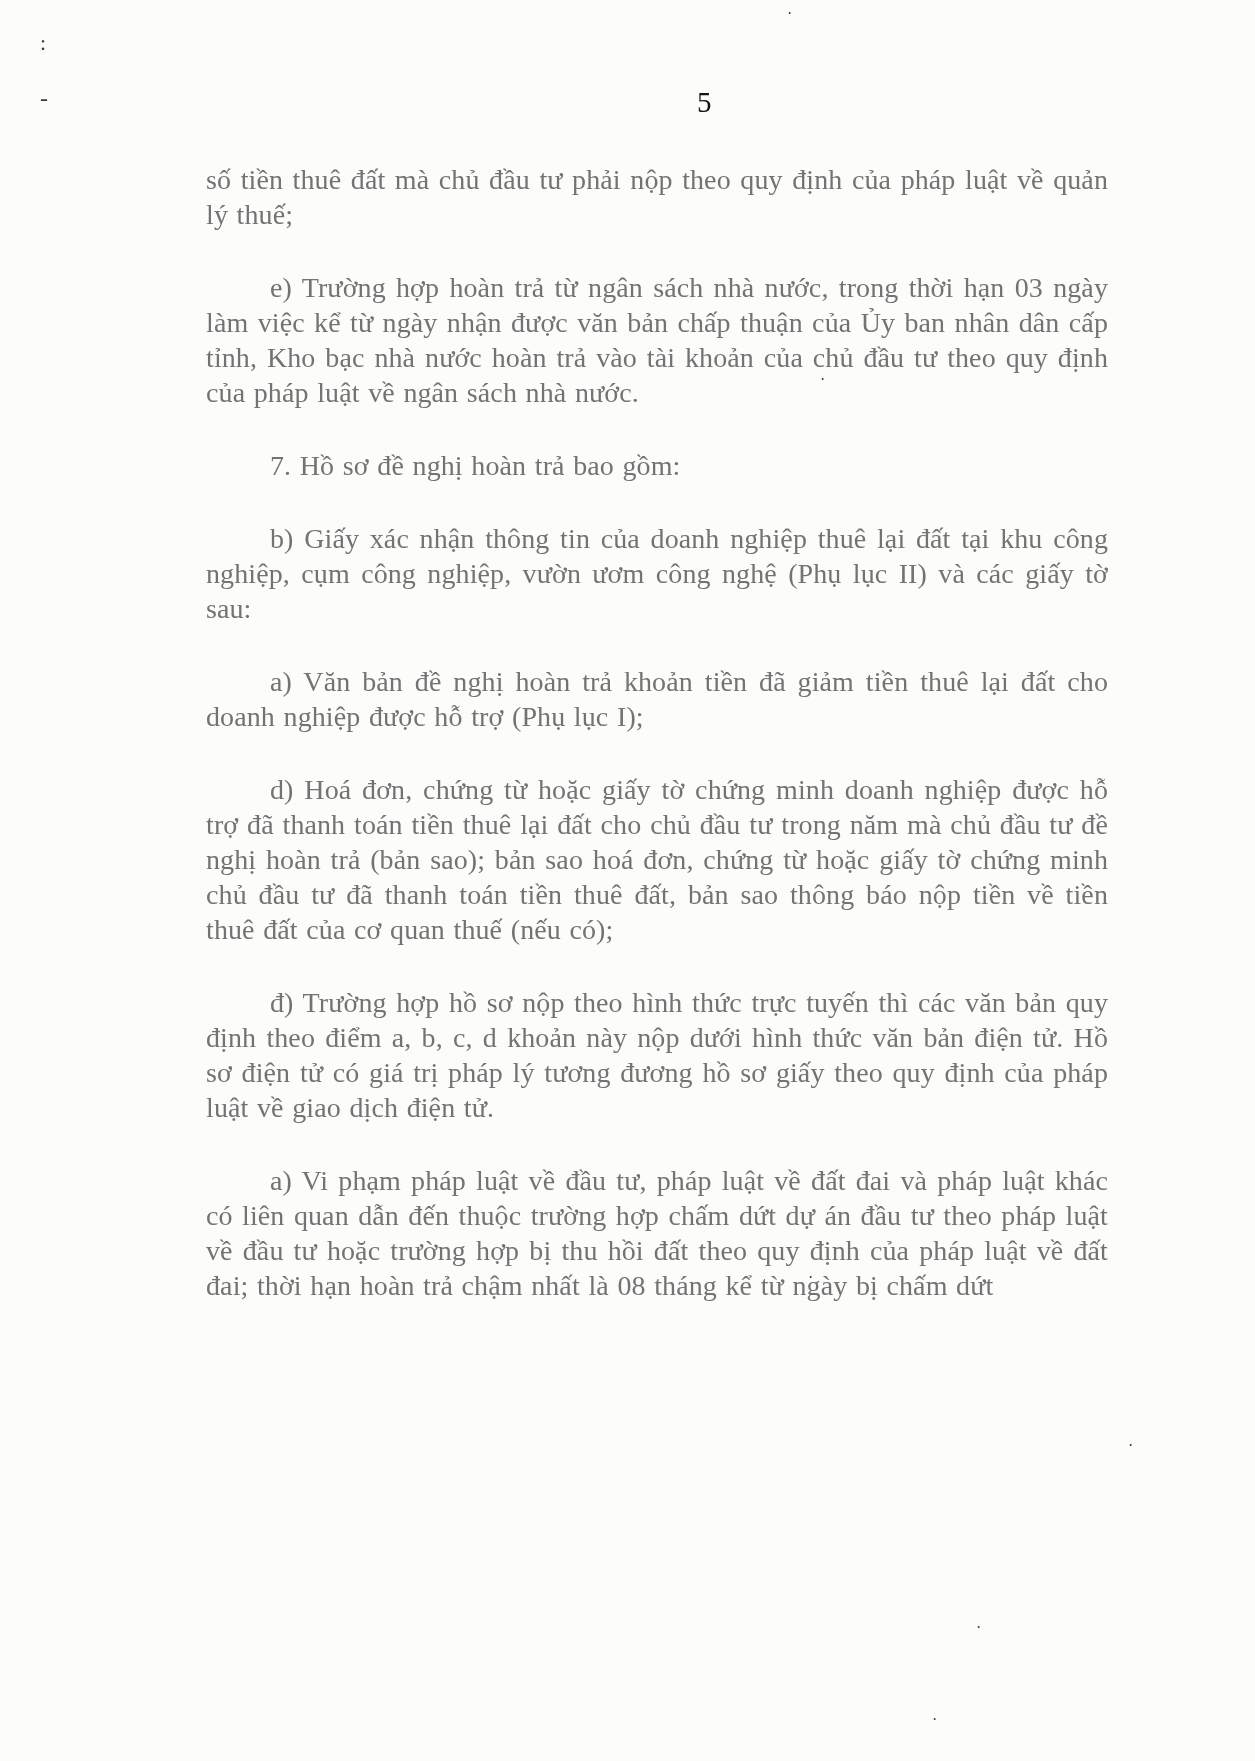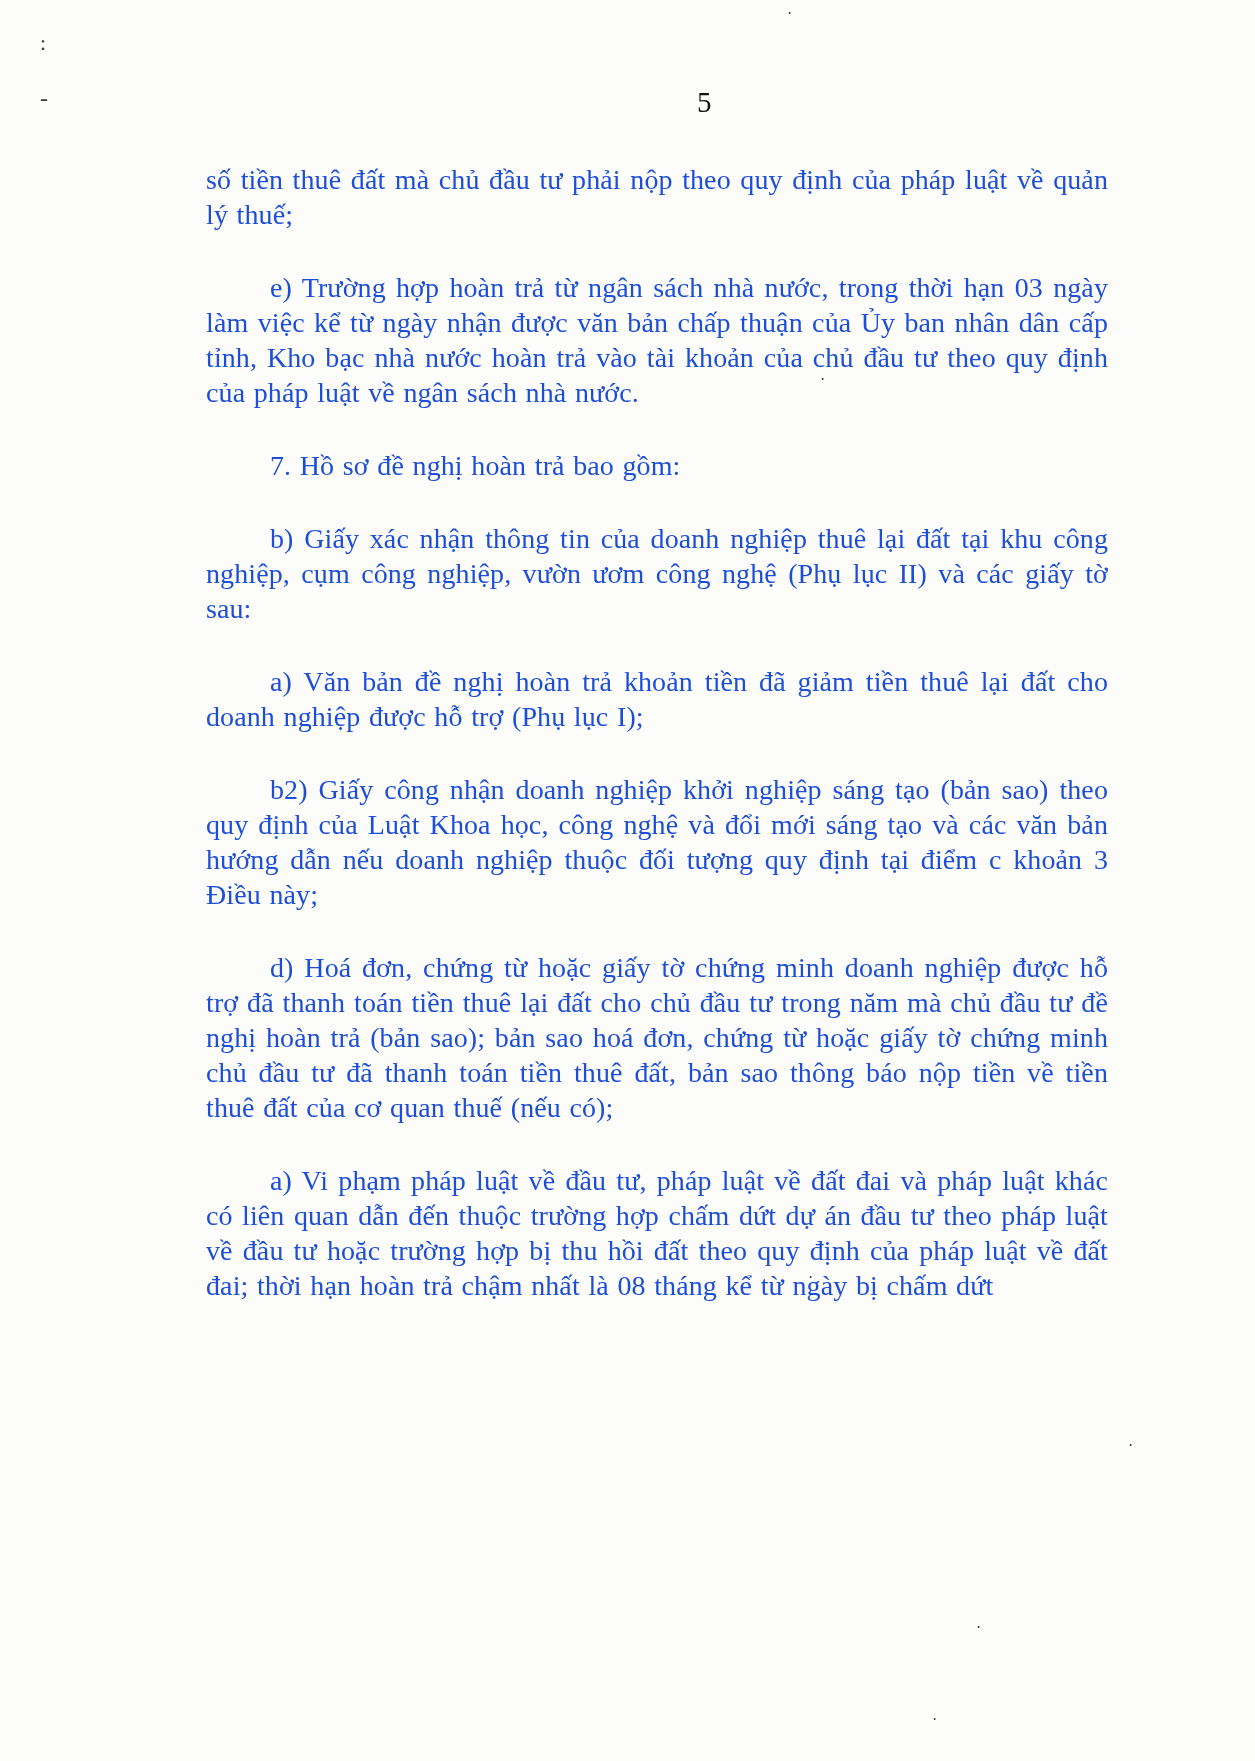--- a/index.html
+++ b/index.html
@@ -29,21 +29,21 @@
     position: absolute;
     left: 206px;
     top: 162px;
     width: 902px;
   }
   .body-text p {
     font-size: 28px;
     line-height: 35px;
     text-align: justify;
     margin: 0 0 17px 0;
-    color: #1d4ed8;
+    color: #737373;
     word-spacing: 1.5px;
     letter-spacing: 0.1px;
   }
   .body-text p.indent {
     text-indent: 64px;
     margin-top: 38px;
   }
   .artifact {
     position: absolute;
     color: #3a3a3a;
@@ -57,22 +57,22 @@
 
 <div class="page">
   <div class="page-number">5</div>
 
   <div class="body-text">
       <p>số tiền thuê đất mà chủ đầu tư phải nộp theo quy định của pháp luật về quản lý thuế;</p>
       <p class="indent">e) Trường hợp hoàn trả từ ngân sách nhà nước, trong thời hạn 03 ngày làm việc kể từ ngày nhận được văn bản chấp thuận của Ủy ban nhân dân cấp tỉnh, Kho bạc nhà nước hoàn trả vào tài khoản của chủ đầu tư theo quy định của pháp luật về ngân sách nhà nước.</p>
       <p class="indent">7. Hồ sơ đề nghị hoàn trả bao gồm:</p>
       <p class="indent">b) Giấy xác nhận thông tin của doanh nghiệp thuê lại đất tại khu công nghiệp, cụm công nghiệp, vườn ươm công nghệ (Phụ lục II) và các giấy tờ sau:</p>
       <p class="indent">a) Văn bản đề nghị hoàn trả khoản tiền đã giảm tiền thuê lại đất cho doanh nghiệp được hỗ trợ (Phụ lục I);</p>
-      <p class="indent">b2) Giấy công nhận doanh nghiệp khởi nghiệp sáng tạo (bản sao) theo quy định của Luật Khoa học, công nghệ và đổi mới sáng tạo và các văn bản hướng dẫn nếu doanh nghiệp thuộc đối tượng quy định tại điểm c khoản 3 Điều này;</p>
       <p class="indent">d) Hoá đơn, chứng từ hoặc giấy tờ chứng minh doanh nghiệp được hỗ trợ đã thanh toán tiền thuê lại đất cho chủ đầu tư trong năm mà chủ đầu tư đề nghị hoàn trả (bản sao); bản sao hoá đơn, chứng từ hoặc giấy tờ chứng minh chủ đầu tư đã thanh toán tiền thuê đất, bản sao thông báo nộp tiền về tiền thuê đất của cơ quan thuế (nếu có);</p>
+      <p class="indent">đ) Trường hợp hồ sơ nộp theo hình thức trực tuyến thì các văn bản quy định theo điểm a, b, c, d khoản này nộp dưới hình thức văn bản điện tử. Hồ sơ điện tử có giá trị pháp lý tương đương hồ sơ giấy theo quy định của pháp luật về giao dịch điện tử.</p>
       <p class="indent">a) Vi phạm pháp luật về đầu tư, pháp luật về đất đai và pháp luật khác có liên quan dẫn đến thuộc trường hợp chấm dứt dự án đầu tư theo pháp luật về đầu tư hoặc trường hợp bị thu hồi đất theo quy định của pháp luật về đất đai; thời hạn hoàn trả chậm nhất là 08 tháng kể từ ngày bị chấm dứt</p>
     </div>
 
   <div>
       <span class="artifact" style="left: 40px; top: 32px; font-size: 22px;">:</span>
       <span class="artifact" style="left: 40px; top: 86px; font-size: 24px;">-</span>
       <span class="artifact" style="left: 787px; top: 6px; font-size: 16px;">·</span>
       <span class="artifact" style="left: 820px; top: 372px; font-size: 16px;">·</span>
       <span class="artifact" style="left: 808px; top: 1270px; font-size: 16px;">·</span>
       <span class="artifact" style="left: 1128px; top: 1438px; font-size: 16px;">·</span>

